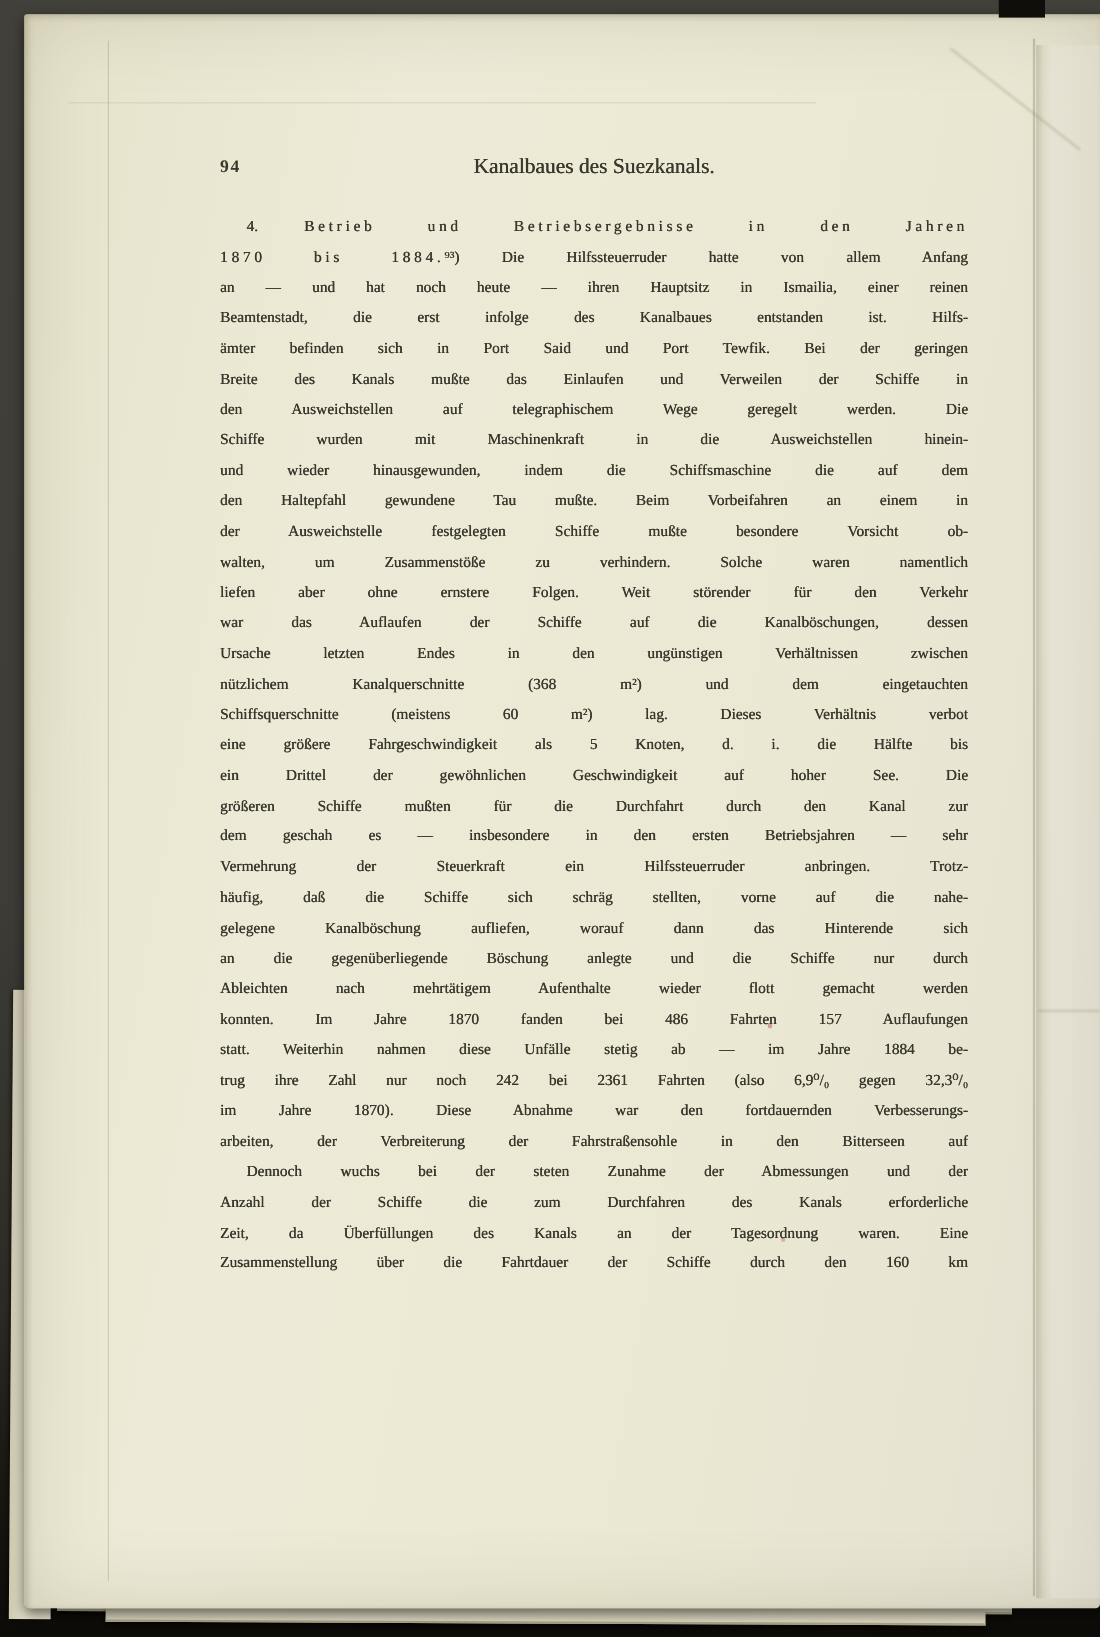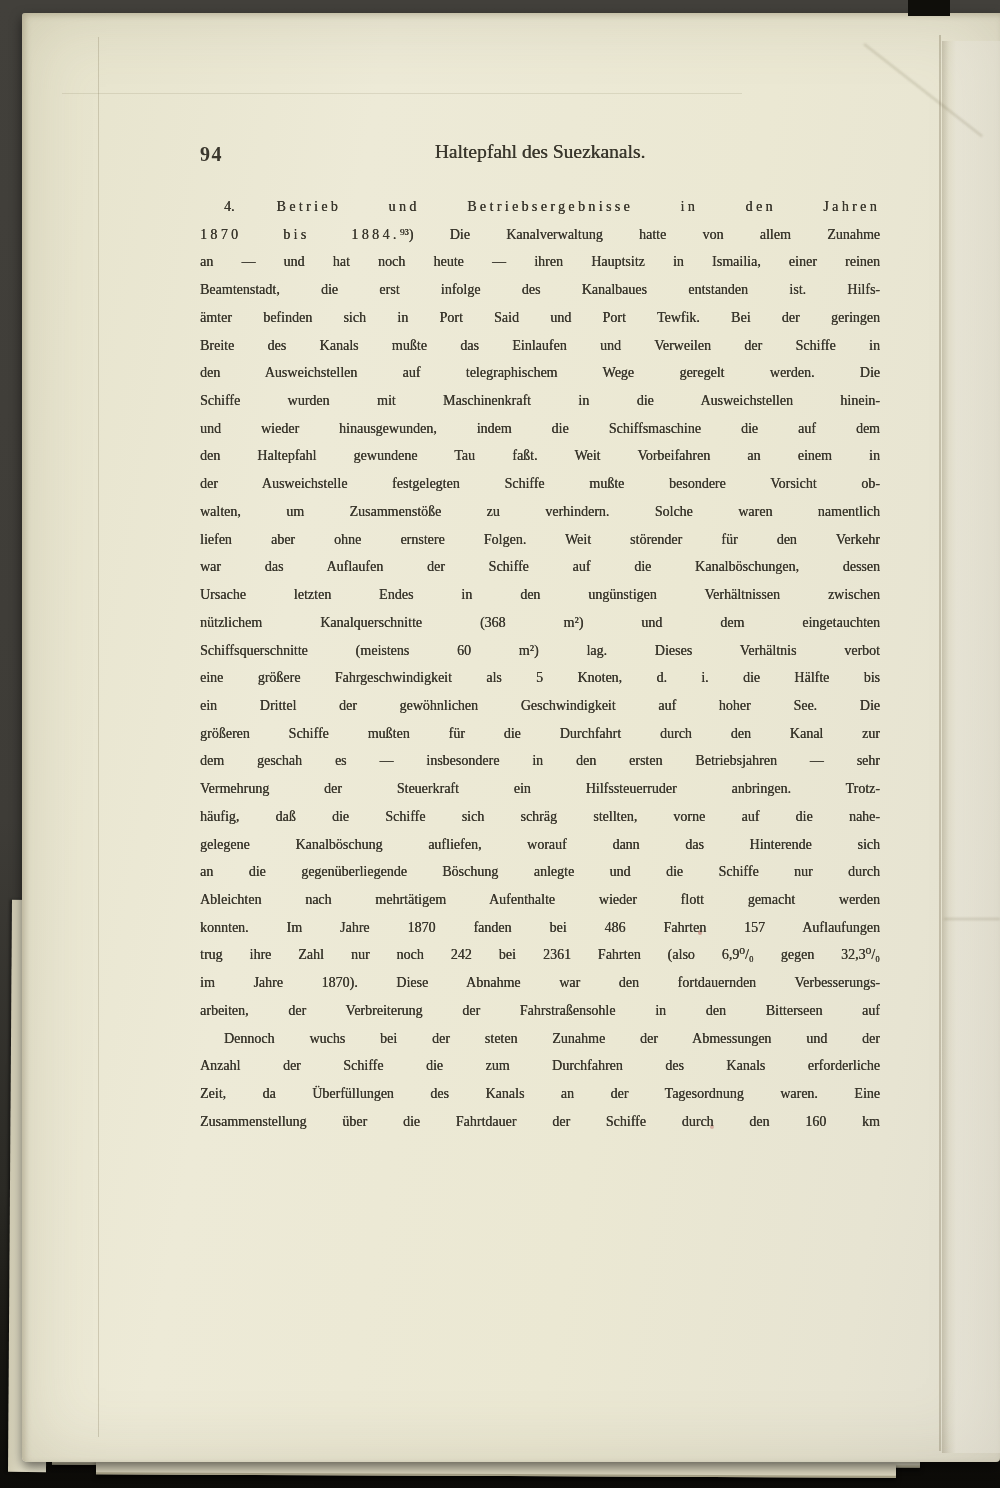--- a/index.html
+++ b/index.html
@@ -27,21 +27,21 @@
   .crease-diag{position:absolute;left:842px;top:30px;width:150px;height:2px;background:rgba(110,100,70,.25);
     transform:rotate(38deg);transform-origin:left center;filter:blur(1px);}
   .crease-h{position:absolute;left:922px;top:905px;width:56px;height:2px;background:rgba(110,100,70,.22);filter:blur(.8px);}
   .emboss-v{position:absolute;left:76px;top:24px;width:1px;height:1400px;background:rgba(135,125,95,.30);}
   .emboss-h{position:absolute;left:40px;top:80px;width:680px;height:1px;background:rgba(135,125,95,.18);}
   .notch{position:absolute;left:908px;top:0;width:42px;height:16px;background:#0f0e0a;z-index:6;}
   .speck-1{position:absolute;left:676px;top:917px;width:4px;height:5px;background:#c98e86;border-radius:50%;opacity:.8;}
   .speck-2{position:absolute;left:688px;top:1112px;width:4px;height:4px;background:#cf9a90;border-radius:50%;opacity:.7;}
   
   .header-row{position:absolute;left:178px;top:128px;width:680px;height:30px;color:#3a372d;}
-  .page-num{position:absolute;left:0;top:2px;font-size:20px;font-weight:700;letter-spacing:1.5px;}
+  .page-num{position:absolute;left:0;top:2px;font-size:16px;font-weight:700;letter-spacing:1.5px;}
   .running-head{text-align:center;font-size:19.5px;text-shadow:.3px 0 0 currentColor;}
   .body-text{position:absolute;left:178px;top:180px;width:680px;font-size:14px;
     line-height:27.72px;color:#3a372d;text-shadow:.25px 0 0 currentColor;}
   .line{height:27.72px;overflow:hidden;text-align:justify;text-align-last:justify;}
   .line.indent{text-indent:24px;}
   .spaced{letter-spacing:.24em;word-spacing:.15em;}
 </style>
 </head>
 <body>
 
@@ -55,51 +55,52 @@
     <div class="crease-v"></div>
     <div class="crease-diag"></div>
     <div class="crease-h"></div>
     <div class="emboss-v"></div>
     <div class="emboss-h"></div>
     <div class="speck-1"></div>
     <div class="speck-2"></div>
 
     <div class="header-row">
       <span class="page-num">94</span>
-      <div class="running-head">Haltepfahl des Suezkanals.</div>
+      <div class="running-head">Kanalbaues des Suezkanals.</div>
     </div>
 
     <div class="body-text">
         <div class="line indent"><span>4. </span><span class="spaced">Betrieb und Betriebsergebnisse in den Jahren</span></div>
-        <div class="line"><span class="spaced">1870 bis 1884.</span><span>⁹³)</span><span> Die Kanalverwaltung hatte von allem Zunahme</span></div>
+        <div class="line"><span class="spaced">1870 bis 1884.</span><span>⁹³)</span><span> Die Hilfssteuerruder hatte von allem Anfang</span></div>
         <div class="line"><span>an — und hat noch heute — ihren Hauptsitz in Ismailia, einer reinen</span></div>
         <div class="line"><span>Beamtenstadt, die erst infolge des Kanalbaues entstanden ist. Hilfs-</span></div>
         <div class="line"><span>ämter befinden sich in Port Said und Port Tewfik. Bei der geringen</span></div>
         <div class="line"><span>Breite des Kanals mußte das Einlaufen und Verweilen der Schiffe in</span></div>
         <div class="line"><span>den Ausweichstellen auf telegraphischem Wege geregelt werden. Die</span></div>
         <div class="line"><span>Schiffe wurden mit Maschinenkraft in die Ausweichstellen hinein-</span></div>
         <div class="line"><span>und wieder hinausgewunden, indem die Schiffsmaschine die auf dem</span></div>
-        <div class="line"><span>den Haltepfahl gewundene Tau faßt. Weit Vorbeifahren an einem in</span></div>
+        <div class="line"><span>den Haltepfahl gewundene Tau mußte. Beim Vorbeifahren an einem in</span></div>
         <div class="line"><span>der Ausweichstelle festgelegten Schiffe mußte besondere Vorsicht ob-</span></div>
         <div class="line"><span>walten, um Zusammenstöße zu verhindern. Solche waren namentlich</span></div>
         <div class="line"><span>liefen aber ohne ernstere Folgen. Weit störender für den Verkehr</span></div>
         <div class="line"><span>war das Auflaufen der Schiffe auf die Kanalböschungen, dessen</span></div>
         <div class="line"><span>Ursache letzten Endes in den ungünstigen Verhältnissen zwischen</span></div>
         <div class="line"><span>nützlichem Kanalquerschnitte (368 m²) und dem eingetauchten</span></div>
         <div class="line"><span>Schiffsquerschnitte (meistens 60 m²) lag. Dieses Verhältnis verbot</span></div>
         <div class="line"><span>eine größere Fahrgeschwindigkeit als 5 Knoten, d. i. die Hälfte bis</span></div>
         <div class="line"><span>ein Drittel der gewöhnlichen Geschwindigkeit auf hoher See. Die</span></div>
         <div class="line"><span>größeren Schiffe mußten für die Durchfahrt durch den Kanal zur</span></div>
         <div class="line"><span>dem geschah es — insbesondere in den ersten Betriebsjahren — sehr</span></div>
         <div class="line"><span>Vermehrung der Steuerkraft ein Hilfssteuerruder anbringen. Trotz-</span></div>
         <div class="line"><span>häufig, daß die Schiffe sich schräg stellten, vorne auf die nahe-</span></div>
         <div class="line"><span>gelegene Kanalböschung aufliefen, worauf dann das Hinterende sich</span></div>
         <div class="line"><span>an die gegenüberliegende Böschung anlegte und die Schiffe nur durch</span></div>
         <div class="line"><span>Ableichten nach mehrtätigem Aufenthalte wieder flott gemacht werden</span></div>
         <div class="line"><span>konnten. Im Jahre 1870 fanden bei 486 Fahrten 157 Auflaufungen</span></div>
+        <div class="line"><span>statt. Weiterhin nahmen diese Unfälle stetig ab — im Jahre 1884 be-</span></div>
         <div class="line"><span>trug ihre Zahl nur noch 242 bei 2361 Fahrten (also 6,9⁰/₀ gegen 32,3⁰/₀</span></div>
         <div class="line"><span>im Jahre 1870). Diese Abnahme war den fortdauernden Verbesserungs-</span></div>
         <div class="line"><span>arbeiten, der Verbreiterung der Fahrstraßensohle in den Bitterseen auf</span></div>
         <div class="line indent"><span>Dennoch wuchs bei der steten Zunahme der Abmessungen und der</span></div>
         <div class="line"><span>Anzahl der Schiffe die zum Durchfahren des Kanals erforderliche</span></div>
         <div class="line"><span>Zeit, da Überfüllungen des Kanals an der Tagesordnung waren. Eine</span></div>
         <div class="line"><span>Zusammenstellung über die Fahrtdauer der Schiffe durch den 160 km</span></div>
       </div>
   </div>
 

